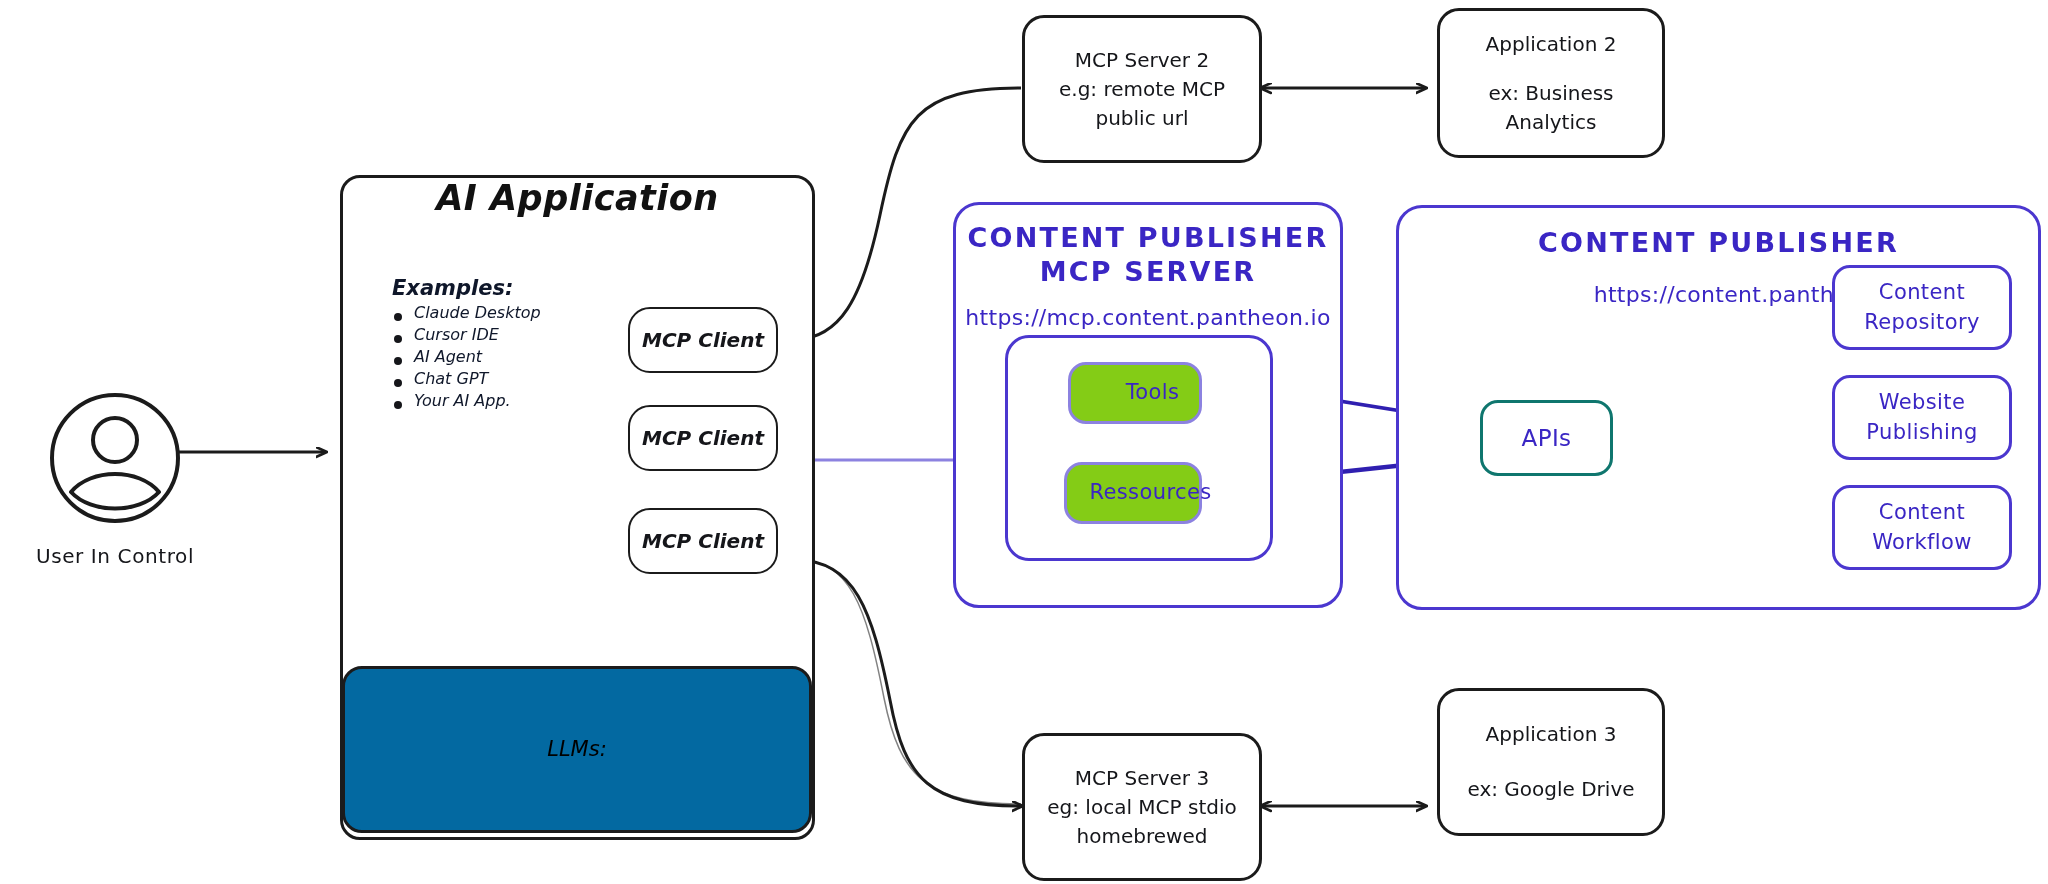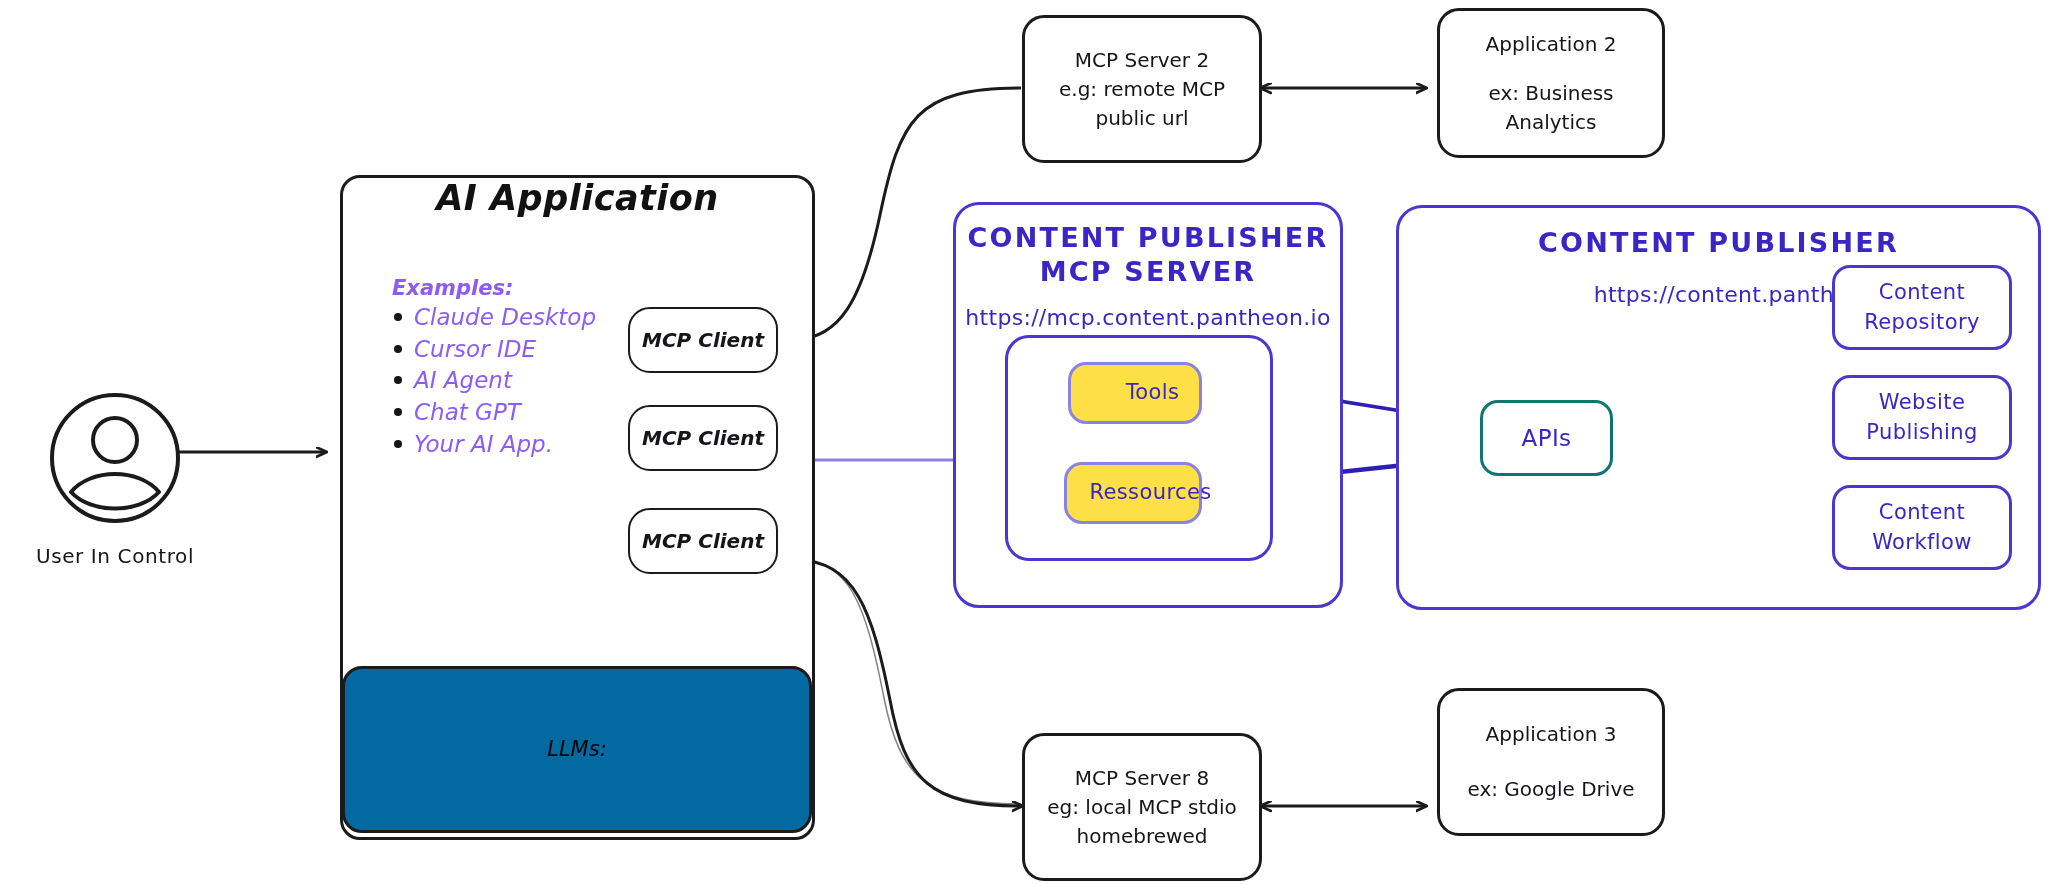--- a/index.html
+++ b/index.html
@@ -13,39 +13,39 @@
   .node{position:absolute;box-sizing:border-box;display:flex;flex-direction:column;
         align-items:center;justify-content:center;text-align:center;background:#fff;}
 
   
   .sk{border:3px solid #1b1b1b;border-radius:22px;color:#15161a;}
   .sk.thin{border-width:2.5px;}
 
   
   .pp-outer{border:3px solid #4b37cf;border-radius:26px;color:#2f1fb0;background:#fff;}
   .pp-inner{border:3px solid #4b37cf;border-radius:24px;background:#fff;}
-  .pp-light{border:3px solid #8c82e0;border-radius:18px;background:#fde047;color:#3a26c4;padding-left:35px;}
+  .pp-light{border:3px solid #8c82e0;border-radius:18px;background:#84cc16;color:#3a26c4;padding-left:35px;}
   .pp-box{border:3px solid #4b37cf;border-radius:18px;background:#fff;color:#3a26c4;}
   .pp-api{border:3px solid #0f766e;border-radius:18px;background:#fff;color:#3a26c4;}
   .cap{font-size:20px;line-height:1.45;}
   .cap2{font-size:21px;line-height:1.5;}
   .purple-title{font-size:27px;font-weight:700;letter-spacing:2.2px;color:#3a26c4;
                 line-height:1.25;text-align:center;}
   .purple-url{font-size:22px;color:#3a26c4;letter-spacing:.3px;}
   .purple-lbl{font-size:21px;color:#3a26c4;line-height:1.4;letter-spacing:.4px;}
 
   
   #ai-app{left:340px;top:175px;width:475px;height:665px;border:3.5px solid #1b1b1b;
           border-radius:20px;background:#fff;box-sizing:border-box;position:absolute;}
   #ai-title{position:absolute;left:340px;top:178px;width:475px;text-align:center;
             font-size:35px;font-style:italic;font-weight:700;color:#111;letter-spacing:.5px;}
-  #examples{position:absolute;left:392px;top:276px;width:300px;color:#8b5cf6;}
+  #examples{position:absolute;left:392px;top:276px;width:300px;color:#0f172a;}
   #examples .hd{font-size:21px;font-weight:700;margin-bottom:2px;font-style:italic;}
   #examples ul{list-style:none;margin:0;padding:0;}
-  #examples li{font-size:23px;line-height:1.38;font-style:italic;position:relative;padding-left:22px;}
+  #examples li{font-size:16px;line-height:1.38;font-style:italic;position:relative;padding-left:22px;}
   #examples li:before{content:"";position:absolute;left:2px;top:11px;width:8px;height:8px;
                       border-radius:50%;background:#15161a;}
 
   #llm-box{position:absolute;left:342px;top:666px;width:470px;height:167px;
            border:3px solid #1b1b1b;border-radius:20px;background:#0369a1;box-sizing:border-box;
            display:flex;align-items:center;justify-content:center;text-align:center;}
 
   .mcp-client{width:150px;height:66px;left:628px;}
   .mcp-client .lbl{font-size:20px;font-style:italic;font-weight:600;}
 
@@ -174,21 +174,21 @@
     <div class="cap">
       <div>Application 2</div>
       <div style="height:20px;"></div>
       <div>ex: Business</div>
       <div>Analytics</div>
     </div>
   </div>
 
   <div class="node sk" style="left:1022px;top:733px;width:240px;height:148px;">
     <div class="cap">
-      <div>MCP Server 8</div>
+      <div>MCP Server 3</div>
       <div>eg: local MCP stdio</div>
       <div>homebrewed</div>
     </div>
   </div>
 
   <div class="node sk" style="left:1437px;top:688px;width:228px;height:148px;">
     <div class="cap">
       <div>Application 3</div>
       <div style="height:26px;"></div>
       <div>ex: Google Drive</div>

